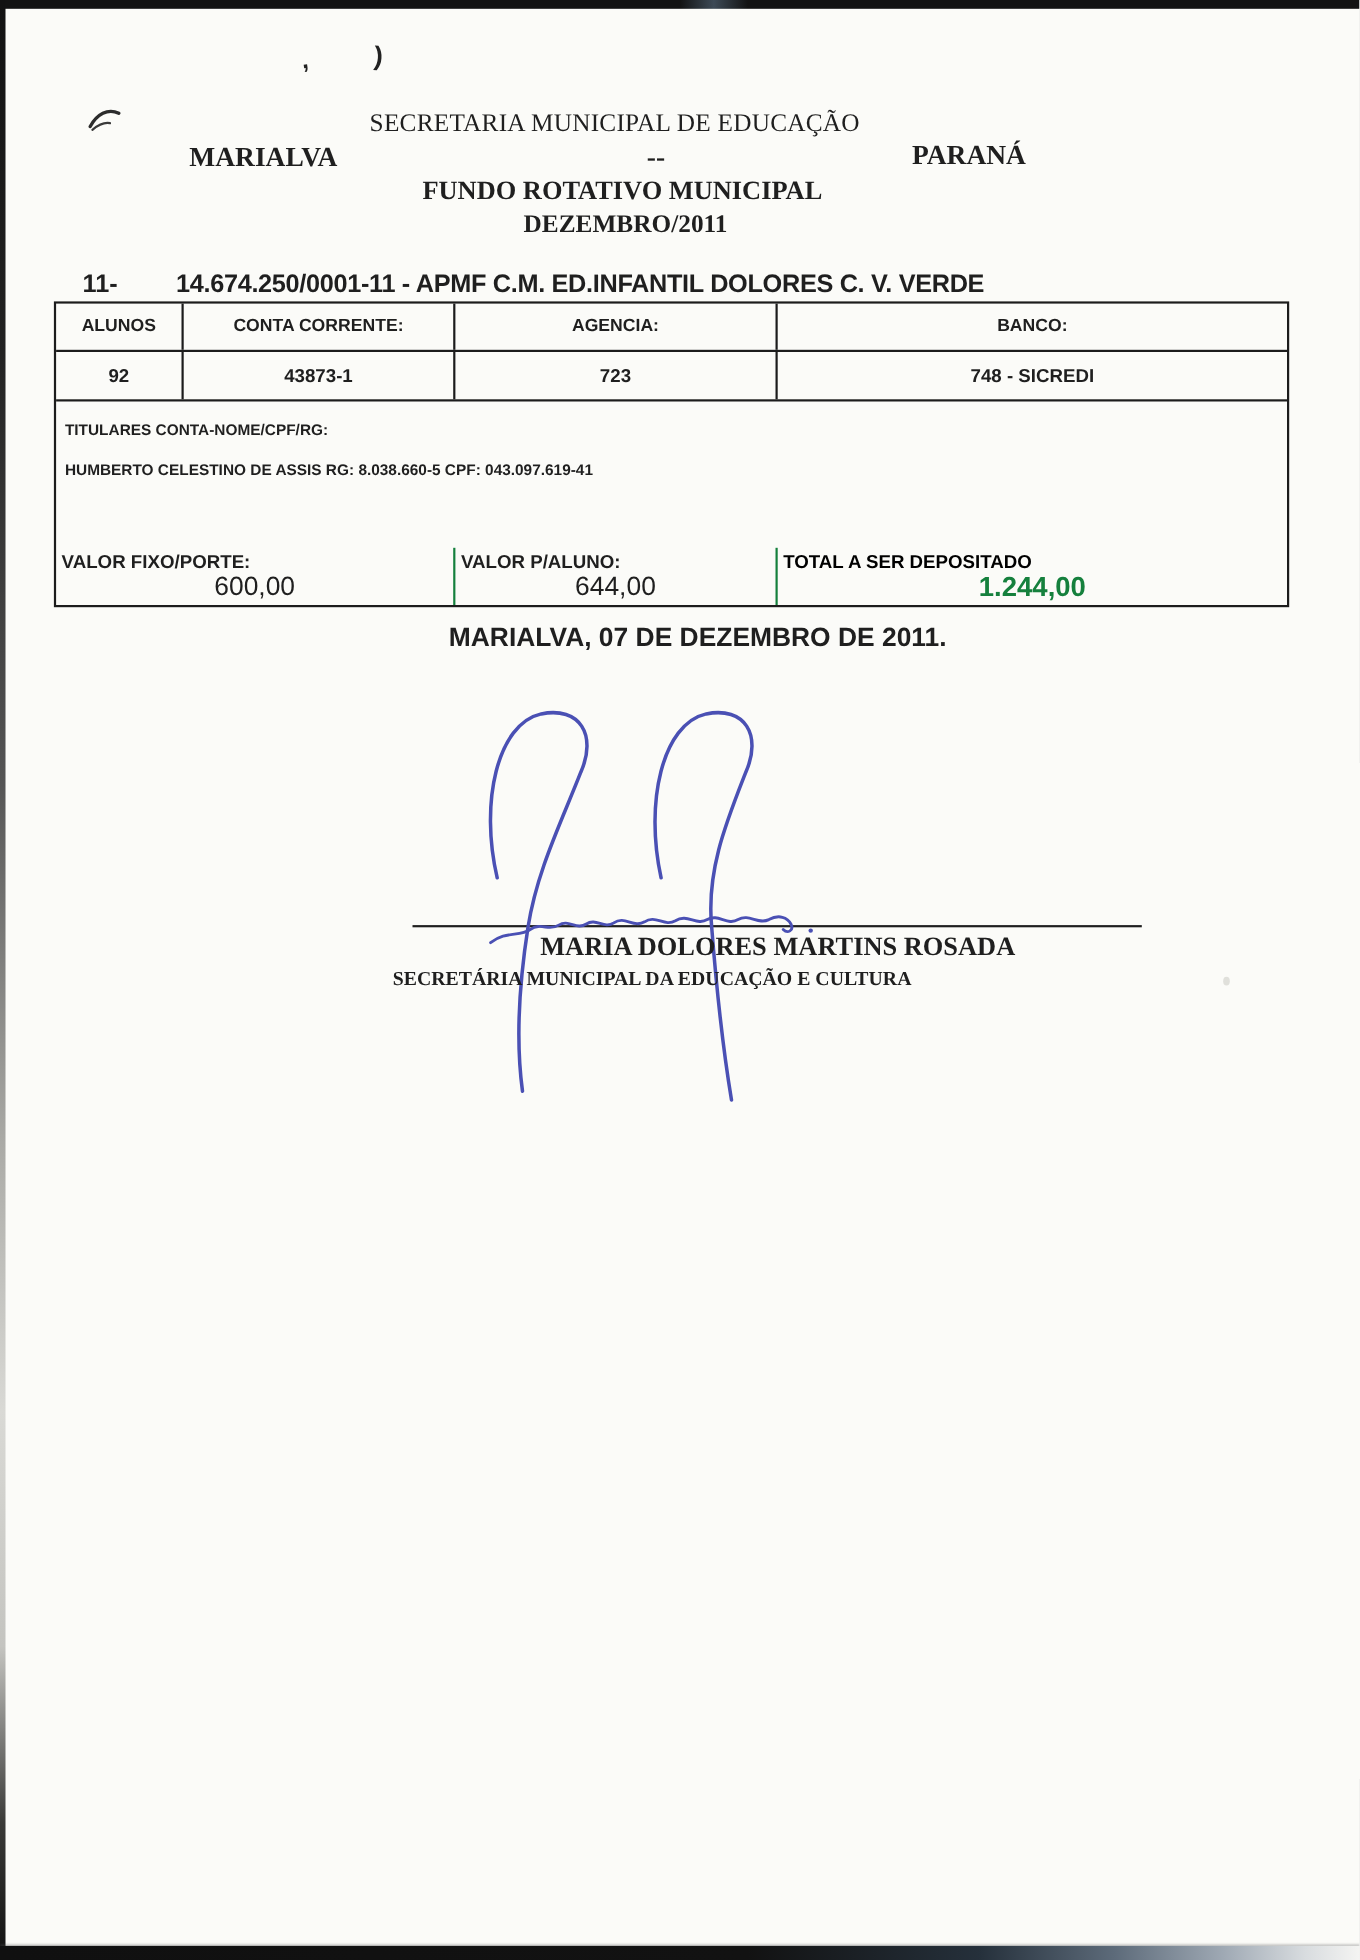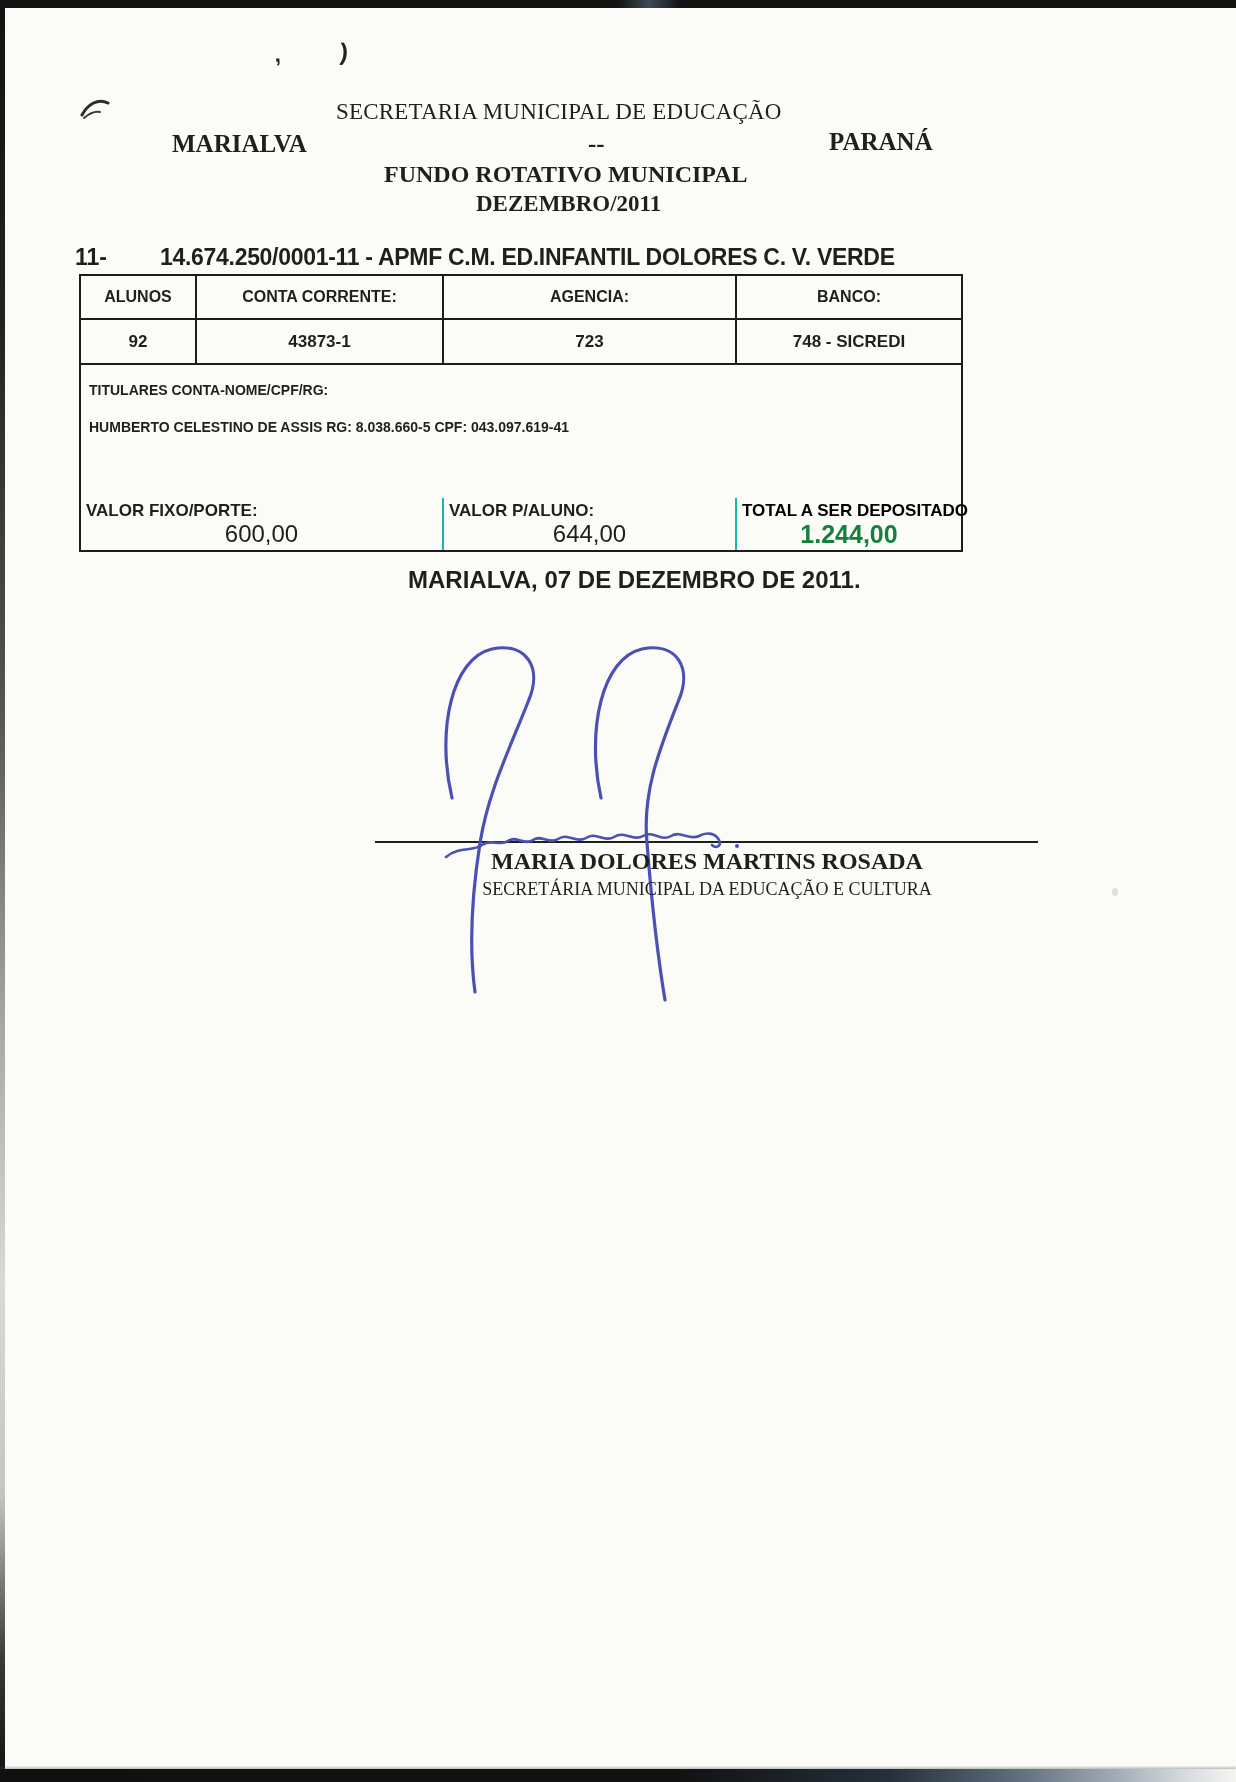--- a/index.html
+++ b/index.html
@@ -37,51 +37,51 @@
   .h-city{left:172px;top:130px;font-size:25px;font-weight:bold;}
   .h-dash{left:588px;top:130px;font-size:25px;font-weight:bold;}
   .h-state{left:829px;top:128px;font-size:25px;font-weight:bold;}
   .h-fund{left:384px;top:161px;font-size:24px;font-weight:bold;}
   .h-month{left:476px;top:191px;font-size:23px;font-weight:bold;}
   
   .entry-num{position:absolute;left:75px;top:244px;font-size:23px;font-weight:bold;}
   .entry-title{position:absolute;left:160px;top:244px;font-size:23px;font-weight:bold;white-space:nowrap;letter-spacing:-0.3px;}
   
   .grid-table{
-    position:absolute;left:79px;top:274px;width:884px;
+    position:absolute;left:49px;top:274px;width:1123px;
     border:2px solid #1c1c1c;box-sizing:border-box;background:transparent;
   }
   .t-row{display:grid;}
   .cols4{grid-template-columns:116px 247px 293px 1fr;}
   .cols3{grid-template-columns:363px 293px 1fr;}
   .t-row.bb{border-bottom:2px solid #1c1c1c;}
   .t-cell{border-right:2px solid #1c1c1c;display:flex;align-items:center;justify-content:center;}
   .t-cell:last-child{border-right:none;}
   .row-head{height:42px;}
   .row-head .t-cell{font-size:16px;font-weight:bold;}
   .row-vals{height:43px;}
   .row-vals .t-cell{font-size:17px;font-weight:bold;}
   .row-titulares{height:126px;padding:7px 0 0 8px;box-sizing:content-box;}
   .row-titulares div{font-size:14px;font-weight:bold;line-height:37px;white-space:nowrap;}
   .row-valor{height:52px;}
-  .v-cell{position:relative;border-right:2px solid #14b8a6;}
+  .v-cell{position:relative;border-right:2px solid #15803d;}
   .v-cell:last-child{border-right:none;}
   .v-label{position:absolute;left:5px;top:3px;font-size:17px;font-weight:bold;white-space:nowrap;}
   .v-value{position:absolute;left:0;right:0;top:22px;text-align:center;font-size:24px;}
   .v-cell.total .v-label{color:#000000;}
   .v-cell.total .v-value{color:#15803d;font-weight:bold;font-size:25px;}
   
   .date-line{position:absolute;left:408px;top:566px;font-size:24px;font-weight:bold;white-space:nowrap;}
   
   .sig-line{position:absolute;left:375px;top:841px;width:663px;height:2px;background:#1f1f1f;}
   .signature-svg{position:absolute;left:380px;top:630px;}
   .sig-name{position:absolute;left:357px;top:848px;width:700px;text-align:center;
     font-family:"Liberation Serif", serif;font-size:24px;font-weight:bold;white-space:nowrap;}
-  .sig-role{position:absolute;left:357px;top:879px;width:700px;text-align:center;
-    font-family:"Liberation Serif", serif;font-size:18px;font-weight:normal;white-space:nowrap;}
+  .sig-role{position:absolute;left:357px;top:879px;width:700px;text-align:left;
+    font-family:"Liberation Serif", serif;font-size:18px;font-weight:bold;white-space:nowrap;}
 </style>
 </head>
 <body>
 
 <div class="page">
 
   <div class="top-strip"></div>
   <div class="left-strip"></div>
   <div class="bottom-strip"></div>
   <span class="mark mark-comma">,</span>

